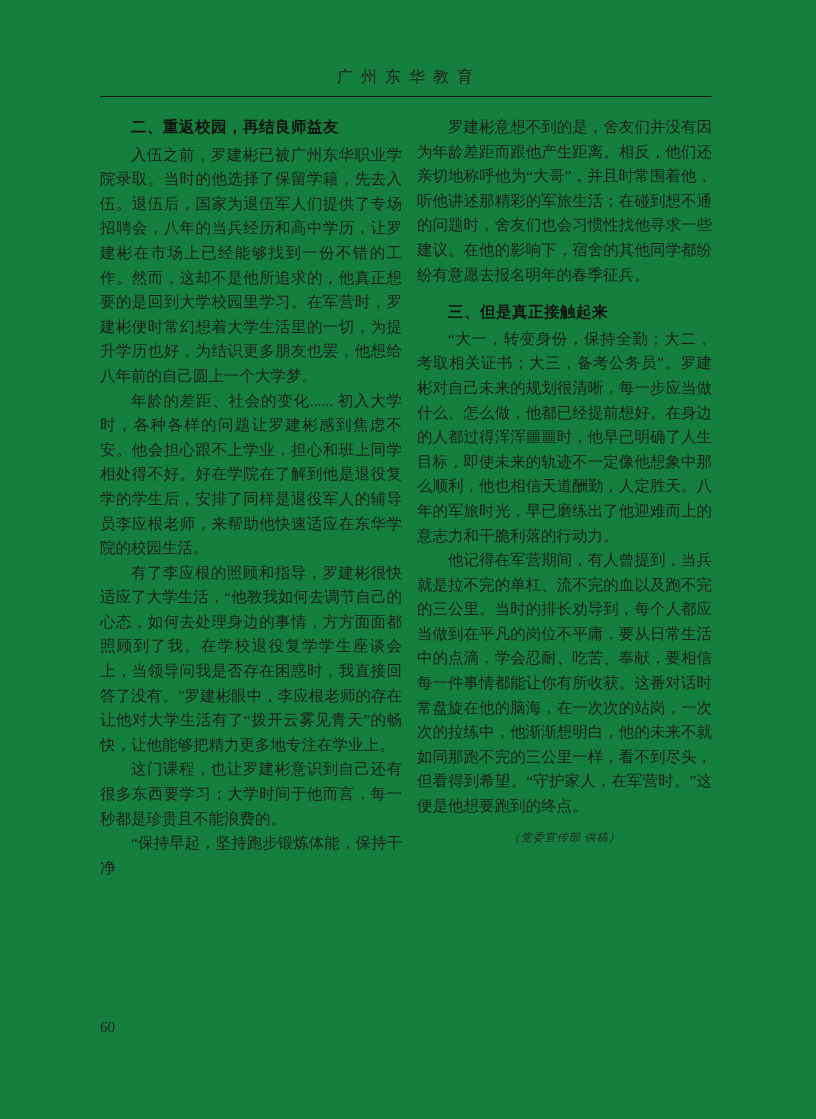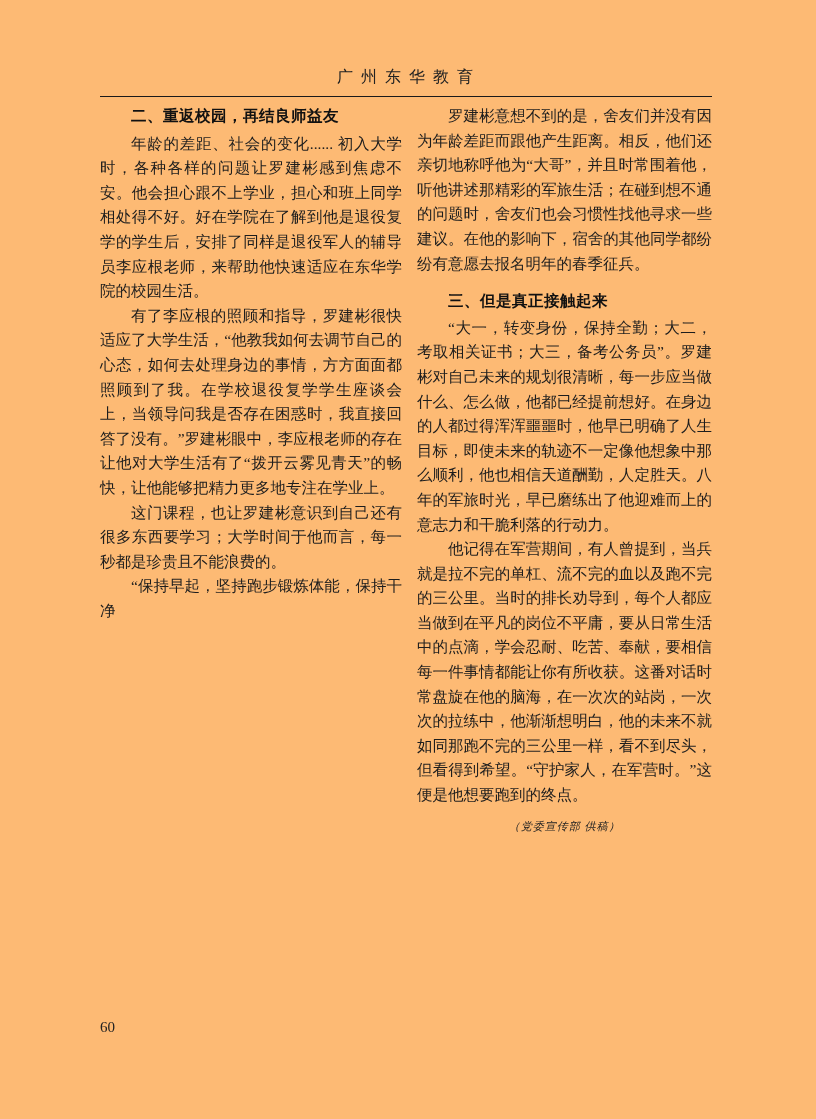--- a/index.html
+++ b/index.html
@@ -4,21 +4,21 @@
 <style>
   html, body {
     margin: 0;
     padding: 0;
     background: #ffffff;
   }
   .page {
     position: relative;
     width: 816px;
     height: 1119px;
-    background: #fdba74;
+    background: #15803d;
     color: #1d1d1d;
     font-family: "Liberation Serif", "DejaVu Serif", serif;
     overflow: hidden;
   }
   .journal-header {
     position: absolute;
     top: 66px;
     left: 100px;
     width: 612px;
     text-align: center;
@@ -32,21 +32,21 @@
     top: 96px;
     left: 100px;
     width: 612px;
     height: 0;
     border: none;
     border-top: 1.6px solid #1a1a1a;
     margin: 0;
   }
   .columns {
     position: absolute;
-    top: 104px;
+    top: 115px;
     left: 100px;
     width: 612px;
     display: flex;
     gap: 15px;
   }
   .col {
     flex: 0 0 auto;
   }
   .col-left  { width: 302px; }
   .col-right { width: 295px; }
@@ -101,20 +101,21 @@
 <div class="page">
 
   <div class="journal-header">广 州 东 华 教 育</div>
 
   <hr class="header-rule">
 
   <div class="columns">
 
     <div class="col col-left">
       <h3 class="section-heading first">二、重返校园，再结良师益友</h3>
+      <p class="para">入伍之前，罗建彬已被广州东华职业学院录取。当时的他选择了保留学籍，先去入伍。退伍后，国家为退伍军人们提供了专场招聘会，八年的当兵经历和高中学历，让罗建彬在市场上已经能够找到一份不错的工作。然而，这却不是他所追求的，他真正想要的是回到大学校园里学习。在军营时，罗建彬便时常幻想着大学生活里的一切，为提升学历也好，为结识更多朋友也罢，他想给八年前的自己圆上一个大学梦。</p>
       <p class="para">年龄的差距、社会的变化...... 初入大学时，各种各样的问题让罗建彬感到焦虑不安。他会担心跟不上学业，担心和班上同学相处得不好。好在学院在了解到他是退役复学的学生后，安排了同样是退役军人的辅导员李应根老师，来帮助他快速适应在东华学院的校园生活。</p>
       <p class="para">有了李应根的照顾和指导，罗建彬很快适应了大学生活，“他教我如何去调节自己的心态，如何去处理身边的事情，方方面面都照顾到了我。在学校退役复学学生座谈会上，当领导问我是否存在困惑时，我直接回答了没有。”罗建彬眼中，李应根老师的存在让他对大学生活有了“拨开云雾见青天”的畅快，让他能够把精力更多地专注在学业上。</p>
       <p class="para">这门课程，也让罗建彬意识到自己还有很多东西要学习；大学时间于他而言，每一秒都是珍贵且不能浪费的。</p>
       <p class="para">“保持早起，坚持跑步锻炼体能，保持干净</p>
     </div>
 
     <div class="col col-right">
       <p class="para">罗建彬意想不到的是，舍友们并没有因为年龄差距而跟他产生距离。相反，他们还亲切地称呼他为“大哥”，并且时常围着他，听他讲述那精彩的军旅生活；在碰到想不通的问题时，舍友们也会习惯性找他寻求一些建议。在他的影响下，宿舍的其他同学都纷纷有意愿去报名明年的春季征兵。</p>
       <h3 class="section-heading spaced-above">三、但是真正接触起来</h3>
       <p class="para">“大一，转变身份，保持全勤；大二，考取相关证书；大三，备考公务员”。罗建彬对自己未来的规划很清晰，每一步应当做什么、怎么做，他都已经提前想好。在身边的人都过得浑浑噩噩时，他早已明确了人生目标，即使未来的轨迹不一定像他想象中那么顺利，他也相信天道酬勤，人定胜天。八年的军旅时光，早已磨练出了他迎难而上的意志力和干脆利落的行动力。</p>

